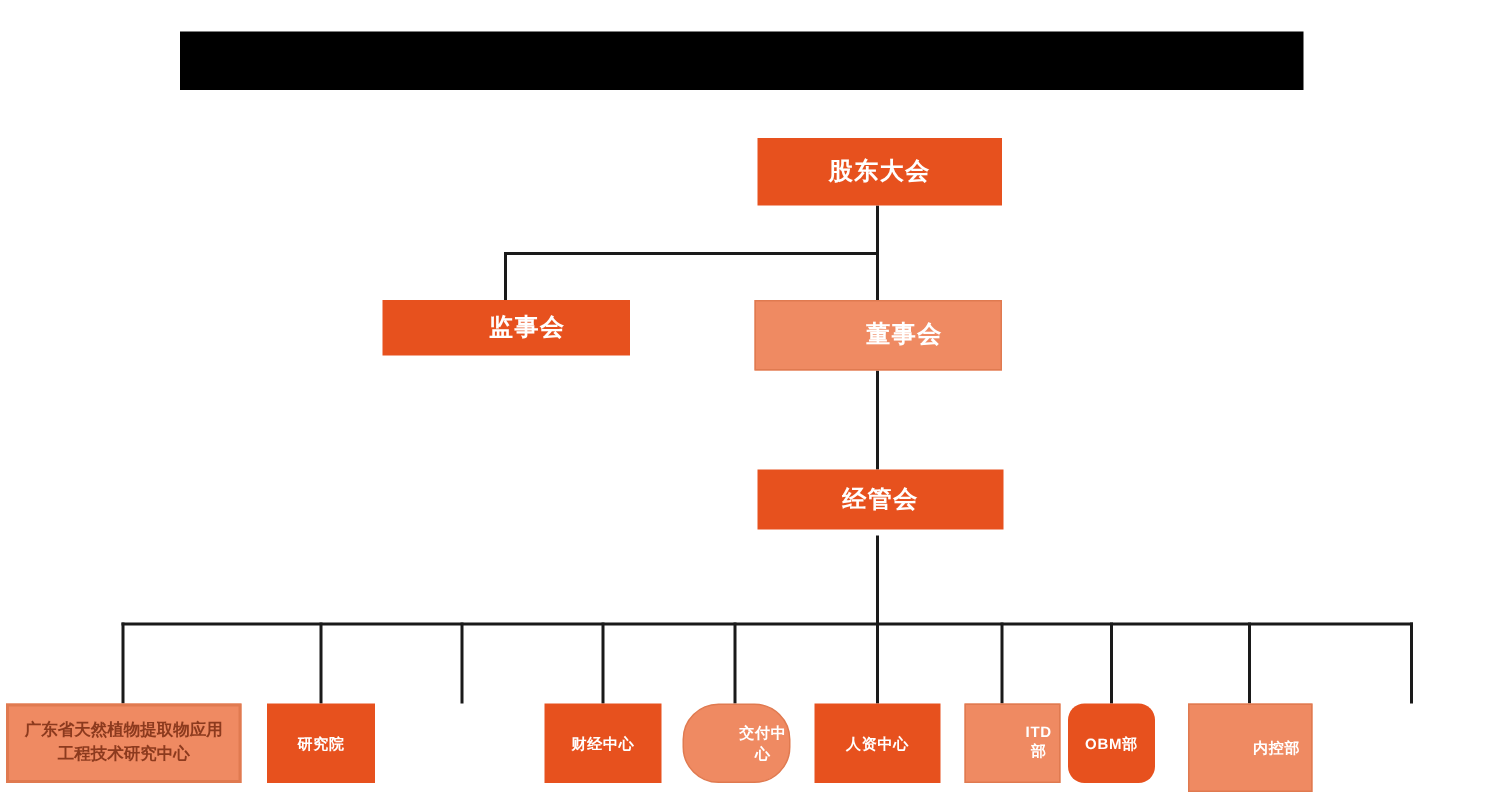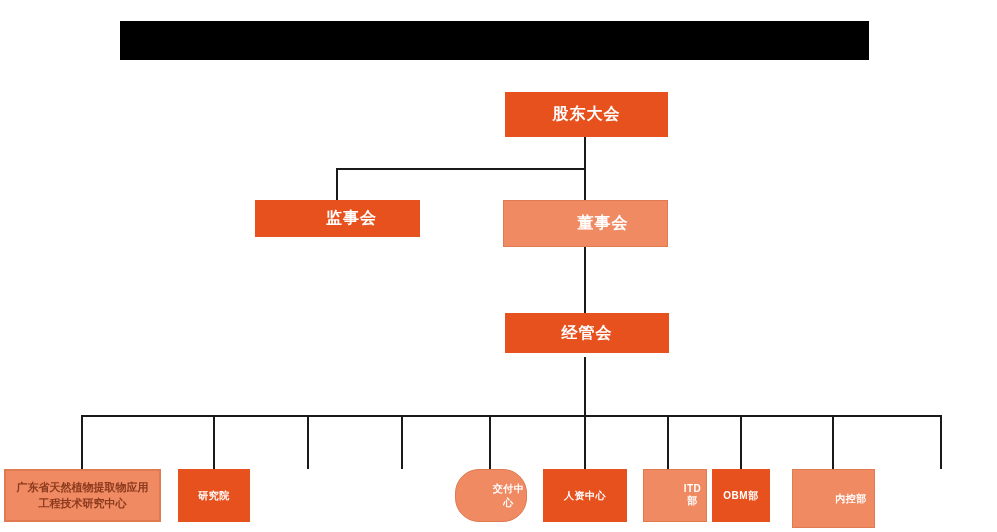--- a/index.html
+++ b/index.html
@@ -65,21 +65,21 @@
   .n-supervisory { left: 255px; top: 200px; width: 165px; height: 37px; padding-left: 28px; }
   .n-board       { left: 503px; top: 200px; width: 165px; height: 47px; }
   .n-mgmt        { left: 505px; top: 313px; width: 164px; height: 40px; }
   .n-dept0 { left: 4px;   top: 469px; width: 157px; height: 53px; }
   .n-dept1 { left: 178px; top: 469px; width: 72px;  height: 53px; }
   .n-dept2 { left: 268px; top: 469px; width: 80px;  height: 53px; }
   .n-dept3 { left: 363px; top: 469px; width: 78px;  height: 53px; }
   .n-dept4 { left: 455px; top: 469px; width: 72px;  height: 53px; border-radius: 24px; }
   .n-dept5 { left: 543px; top: 469px; width: 84px;  height: 53px; }
   .n-dept6 { left: 643px; top: 469px; width: 64px;  height: 53px; }
-  .n-dept7 { left: 712px; top: 469px; width: 58px;  height: 53px; }
+  .n-dept7 { left: 712px; top: 469px; width: 58px;  height: 53px; border-radius: 11px; }
   .n-dept8 { left: 792px; top: 469px; width: 83px;  height: 59px; }
   .n-dept9 { left: 895px; top: 469px; width: 93px;  height: 53px; }
 </style>
 </head>
 <body>
 
 <div id="stage">
 
   <div class="redaction-bar"></div>
 
@@ -106,20 +106,21 @@
 
   <div class="box light n-board">董事会</div>
 
   <div class="box dark n-mgmt">经管会</div>
 
   <div class="box light dept dept-first n-dept0">广东省天然植物提取物应用工程技术研究中心</div>
 
   <div class="box dark dept n-dept1">研究院</div>
 
 
+  <div class="box dark dept n-dept3">财经中心</div>
 
   <div class="box light dept n-dept4">交付中心</div>
 
   <div class="box dark dept n-dept5">人资中心</div>
 
   <div class="box light dept n-dept6">ITD部</div>
 
   <div class="box dark dept n-dept7">OBM部</div>
 
   <div class="box light dept n-dept8">内控部</div>

